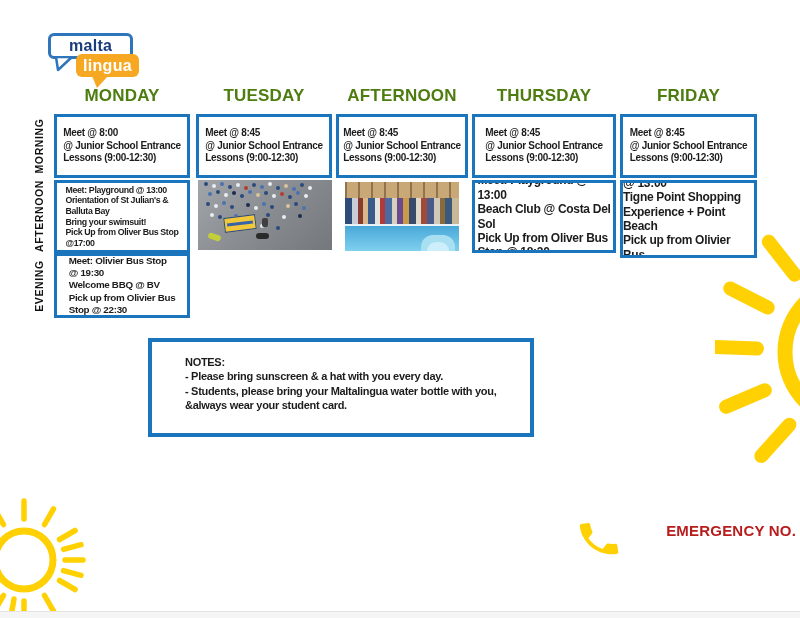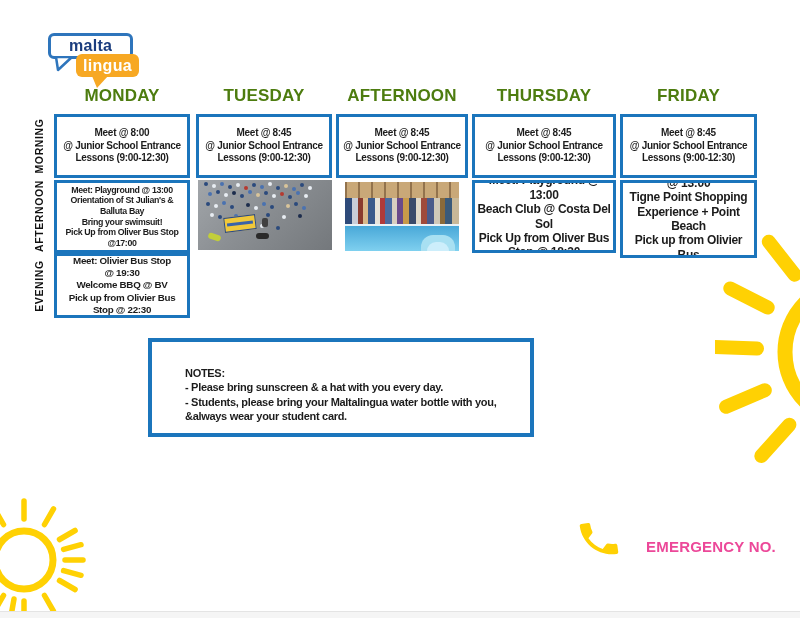--- a/index.html
+++ b/index.html
@@ -30,21 +30,21 @@
   .rowlabel {
     position:absolute; transform:translate(-50%,-50%) rotate(-90deg);
     font-size:10.5px; font-weight:bold; letter-spacing:.6px; color:#111;
     white-space:nowrap;
   }
   
   .col { position:absolute; top:86px; }
   .day-header { text-align:center; font-size:17px; font-weight:bold; letter-spacing:.2px; height:26px; color:#4d7c0f; }
   .cell {
     position:absolute; left:0; right:0; background:#fff; border:3px solid #1b75bc;
-    display:flex; align-items:center; justify-content:center; text-align:center;
+    display:flex; align-items:center; justify-content:center; 
     font-weight:bold; white-space:pre-line; color:#1c1c1c; overflow:hidden;
   }
   .cell.morning { top:28px; height:64px; font-size:10px; line-height:1.25; letter-spacing:-.3px; }
   .cell.afternoon { top:94px; height:73px; font-size:12px; line-height:1.2; letter-spacing:-.3px; }
   .cell.afternoon.tight { font-size:8.8px; letter-spacing:-.35px; }
   .cell.evening { top:167px; height:65px; font-size:9.8px; line-height:1.25; letter-spacing:-.3px; }
   .cell.tall { height:78px; }
   
   .photo { position:absolute; overflow:hidden; }
   .photo-tue { left:2px; top:94px; width:134px; height:70px;
@@ -77,27 +77,27 @@
     border-bottom:2px solid #8a6038; }
   .people { position:absolute; left:0; top:16px; right:0; height:26px;
     background:linear-gradient(90deg,#2e4a7a 0 6%,#c8cdd8 6% 11%,#8a3b2e 11% 16%,#d9b98a 16% 20%,#3b5a8c 20% 26%,#e8e3da 26% 31%,#b03a3a 31% 35%,#4a6aa0 35% 41%,#d8cfc0 41% 46%,#6a4a8a 46% 51%,#c89a4a 51% 56%,#3a4a6a 56% 62%,#e0d8c8 62% 67%,#a04a3a 67% 72%,#4a5a8a 72% 78%,#d0c8b8 78% 83%,#8a6a3a 83% 88%,#3a5a7a 88% 94%,#c8b898 94% 100%); }
   .pool { position:absolute; left:0; bottom:0; right:0; height:27px;
     background:linear-gradient(180deg,#49a8d8,#7fd0ef); border-top:2px solid #e9f2f6; }
   .step1 { position:absolute; right:4px; bottom:0; width:34px; height:16px; background:#a8e0f2; border-radius:12px 12px 0 0; }
   .step2 { position:absolute; right:10px; bottom:0; width:22px; height:9px; background:#cdeefb; border-radius:9px 9px 0 0; }
   
   .notes {
     position:absolute; left:148px; top:338px; width:386px; height:99px;
-    border:4px solid #1b75bc; background:#fff; padding:24px 12px 6px 33px;
+    border:4px solid #1b75bc; background:#fff; padding:13px 12px 6px 33px;
     font-weight:bold; font-size:11px; letter-spacing:-.3px; line-height:1.3; color:#1c1c1c;
   }
   .notes-body { white-space:pre-line; }
   
   .phone-icon { position:absolute; left:576px; top:516px; width:46px; height:46px; transform:rotate(-8deg); }
-  .emg { position:absolute; left:626px; top:538px; width:170px; text-align:center; font-weight:bold; color:#ec4899; }
+  .emg { position:absolute; left:626px; top:522px; width:170px; text-align:right; font-weight:bold; color:#b91c1c; }
   .emg .l1 { font-size:15px; letter-spacing:.2px; }
   .emg .l2 { font-size:15px; letter-spacing:.4px; }
   
   .sun-right { position:absolute; right:0; top:232px; }
   .sun-left { position:absolute; left:0; top:492px; }
   .bottom-strip { position:absolute; left:0; bottom:0; width:800px; height:7px; background:#f5f5f5; border-top:1px solid #e4e4e4; }
 </style>
 </head>
 <body>
 

